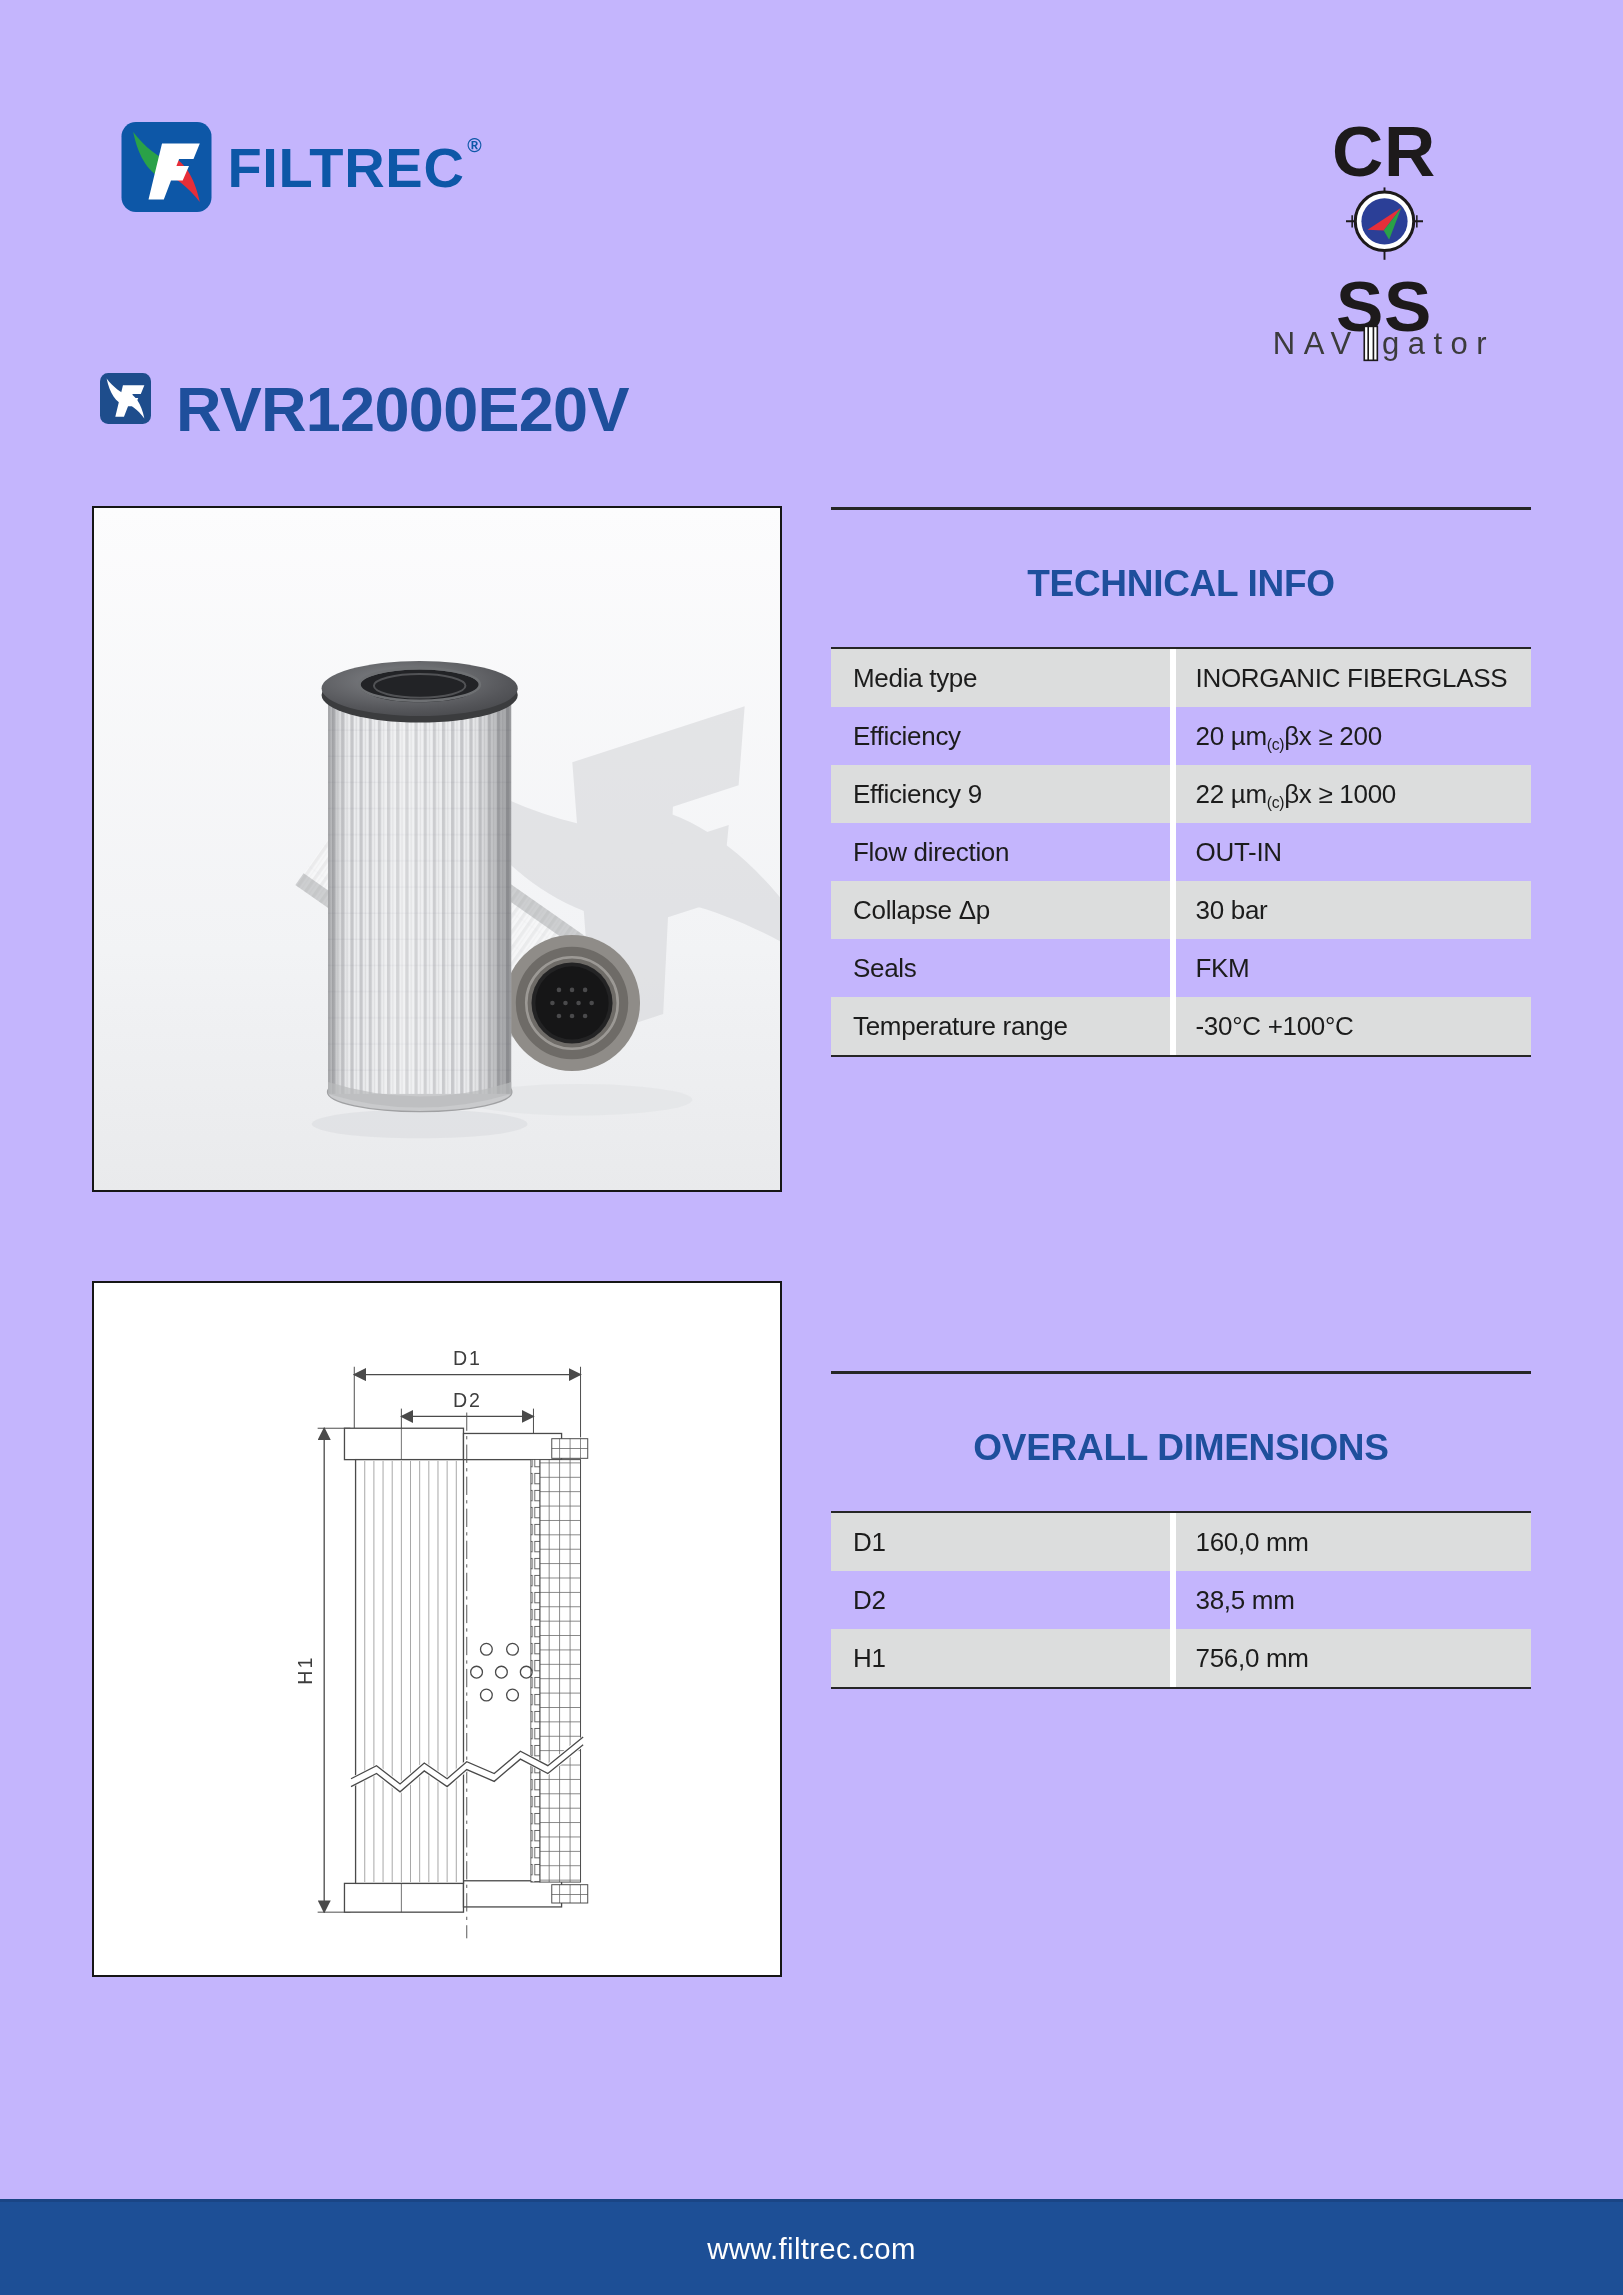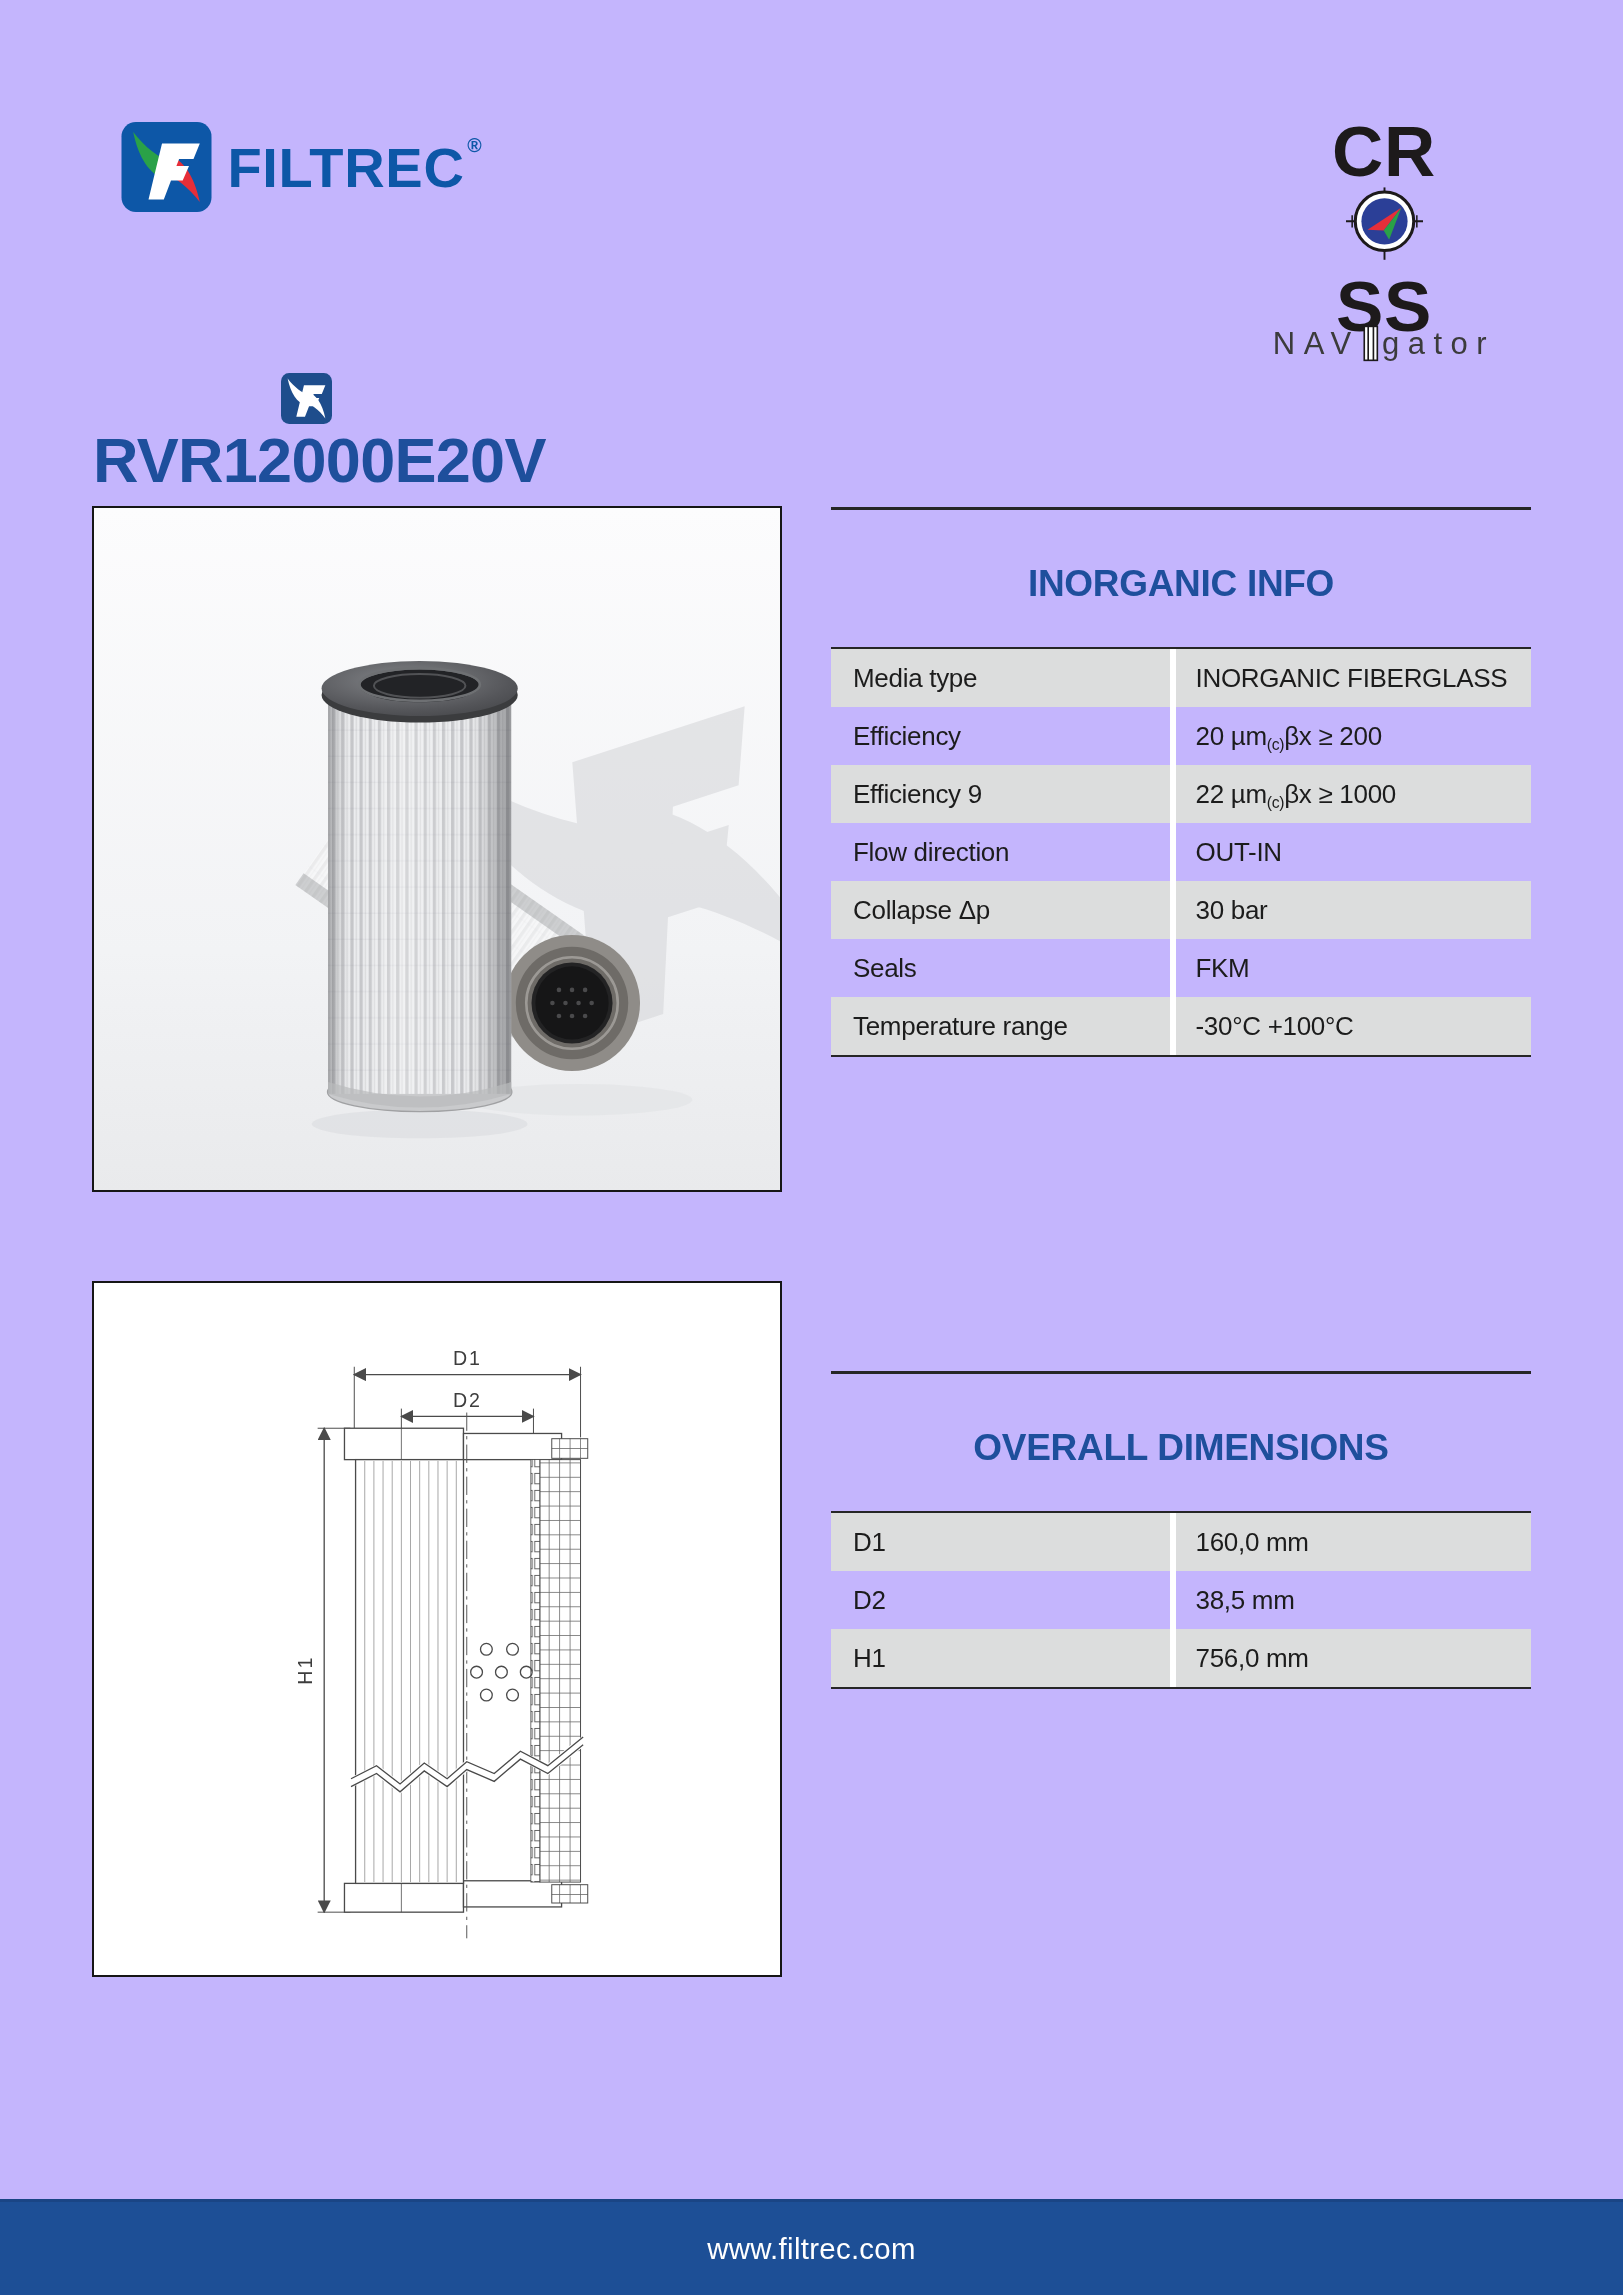--- a/index.html
+++ b/index.html
@@ -8,21 +8,21 @@
   
   .filtrec-logo{position:absolute;left:120px;top:122px;display:flex;align-items:center;}
   .filtrec-word{font-size:56px;font-weight:700;color:#0d57a7;letter-spacing:0.7px;margin-left:14.4px;}
   .filtrec-reg{font-size:19.6px;font-weight:700;color:#0d57a7;vertical-align:top;position:relative;top:-22px;left:2.6px;}
   .cross-logo{position:absolute;left:1237px;top:116px;width:294px;}
   .cross-row1{display:flex;align-items:center;justify-content:center;font-size:71px;font-weight:800;
               color:#1d1a1b;letter-spacing:0.7px;line-height:71px;flex-direction:column;}
   .cross-row2{display:flex;align-items:center;justify-content:center;margin-top:-17px;
               font-size:31px;color:#3b3b3b;letter-spacing:8.5px;}
   
-  .title-block{position:absolute;left:68px;top:373px;display:flex;align-items:center;flex-direction:column;}
+  .title-block{position:absolute;left:100px;top:373px;display:flex;align-items:flex-start;}
   .title-code{font-size:63px;font-weight:700;color:#1e4f9c;letter-spacing:-0.7px;margin-left:25px;}
   
   .photo-box{position:absolute;left:92px;top:506px;width:686px;height:682px;
              border:2px solid #161616;background:#fbfbfc;}
   .drawing-box{position:absolute;left:92px;top:1281px;width:686px;height:692px;
                border:2px solid #161616;background:#ffffff;}
   .photo-box svg,.drawing-box svg{display:block;width:100%;height:100%;}
   
   .sec{position:absolute;left:831px;width:700px;border-top:3.3px solid #262626;}
   .sec-tech{top:507px;}
@@ -169,21 +169,21 @@
 
       <ellipse cx="498" cy="286" rx="150" ry="42" fill="#3b3c3e"></ellipse>
       <ellipse cx="498" cy="276" rx="150" ry="42" fill="url(#capTop)"></ellipse>
       <ellipse cx="498" cy="272" rx="92" ry="25" fill="#222326"></ellipse>
       <ellipse cx="498" cy="270" rx="92" ry="25" fill="none" stroke="#6e7073" stroke-width="4"></ellipse>
       <ellipse cx="498" cy="272" rx="70" ry="18" fill="none" stroke="#515255" stroke-width="3"></ellipse>
     </svg>
   </div>
 
   <div class="sec sec-tech">
-    <div class="sec-heading">INORGANIC INFO</div>
+    <div class="sec-heading">TECHNICAL INFO</div>
     <div class="spec-table">
       <div class="trow gray">
         <div class="tcell label">Media type</div>
         <div class="tgap"></div>
         <div class="tcell value">INORGANIC FIBERGLASS</div>
       </div>
       <div class="trow">
         <div class="tcell label">Efficiency</div>
         <div class="tgap"></div>
         <div class="tcell value">

